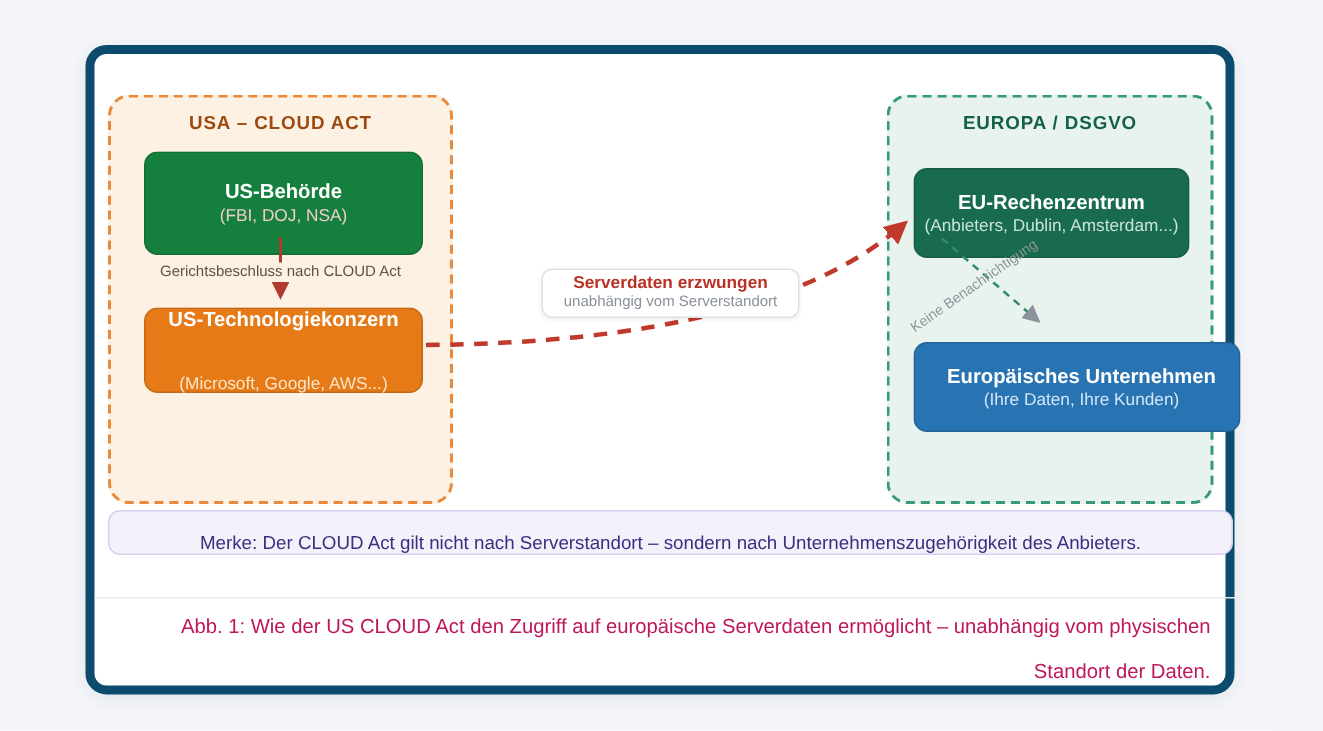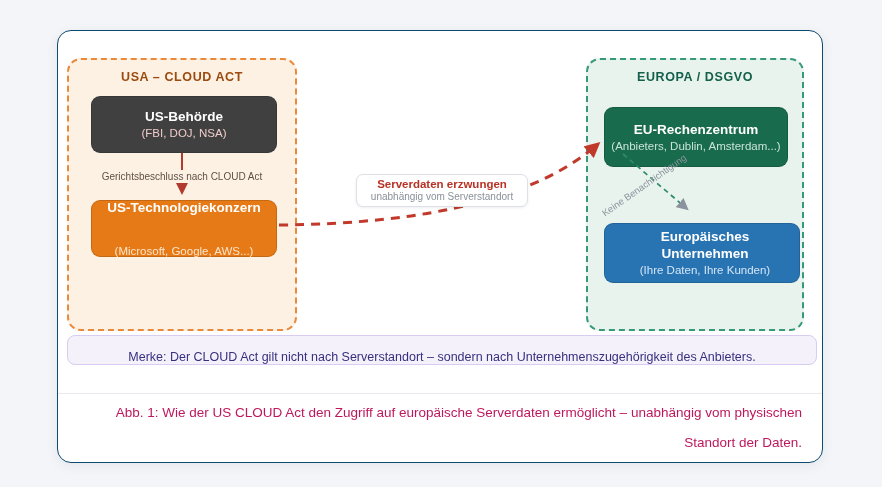--- a/index.html
+++ b/index.html
@@ -5,21 +5,21 @@
   html,body{margin:0;padding:0;}
   body{
     width:882px;height:487px;
     background:#f3f5f9;
     font-family:"Liberation Sans","DejaVu Sans",sans-serif;
     position:relative;overflow:hidden;
     -webkit-font-smoothing:antialiased;
   }
   .card{
     position:absolute;left:57px;top:30px;width:766px;height:433px;
-    background:#ffffff;border:1px solid #0c4a6e;border-radius:14px;
+    background:#ffffff;border:6px solid #0c4a6e;border-radius:14px;
     box-shadow:0 3px 12px rgba(30,41,59,.07);
     box-sizing:border-box;
   }
   .figure{
     position:absolute;left:0;top:0;width:764px;height:362px;
     border-bottom:1px solid #e7e9ee;
   }
   
   .panel{position:absolute;border-radius:14px;box-sizing:border-box;z-index:1;}
   .panel-usa{
@@ -38,27 +38,27 @@
   .panel-eu .panel-title{color:#14604a;}
   
   .node{
     position:absolute;border-radius:9px;box-sizing:border-box;
     display:flex;flex-direction:column;align-items:center;justify-content:center;
     text-align:center;color:#fff;padding:4px 6px;
     border:1px solid rgba(0,0,0,.14);
   }
   .node .t{font-size:13.5px;font-weight:bold;line-height:17px;}
   .node .s{font-size:11.5px;line-height:15px;margin-top:1px;}
-  .node-authority{left:22px;top:36px;width:186px;height:57px;background:#404040;}
+  .node-authority{left:22px;top:36px;width:186px;height:69px;background:#15803d;}
   .node-authority .s{color:#f0cccc;}
   .node-uscorp{left:22px;top:140px;width:186px;height:57px;background:#e67a17;}
   .node-uscorp .s{color:#fbe4c9;margin-top:28px;}
   .node-datacenter{left:16px;top:47px;width:184px;height:60px;background:#186b4d;}
   .node-datacenter .s{color:#c9e3d8;}
-  .node-eucorp{left:16px;top:163px;width:196px;height:60px;background:#2874b2;padding-left:12px;}
+  .node-eucorp{left:16px;top:163px;width:218px;height:60px;background:#2874b2;padding-left:12px;}
   .node-eucorp .s{color:#d2e6f6;}
   
   .arrows{position:absolute;left:0;top:0;width:764px;height:362px;z-index:2;pointer-events:none;}
   
   .court-label{
     position:absolute;left:124px;top:139px;transform:translateX(-50%);
     z-index:3;background:#fdf1e3;padding:1px 4px;white-space:nowrap;
     font-size:10px;color:#5f5147;
   }
   .access-label{

